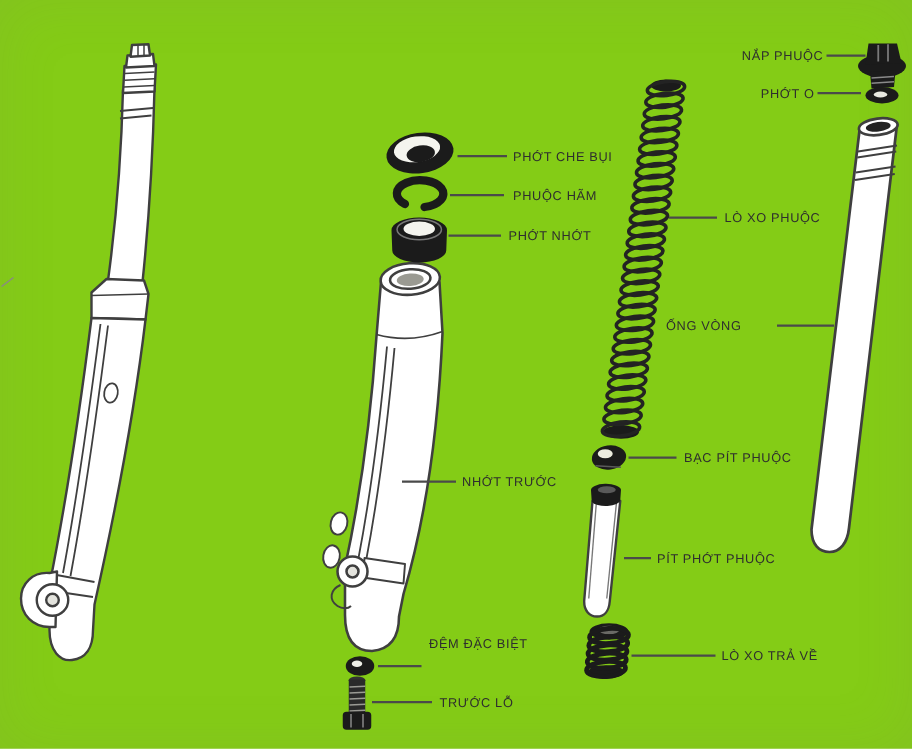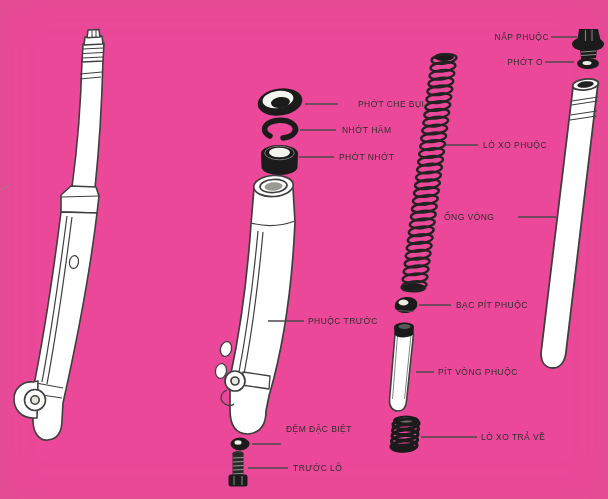--- a/index.html
+++ b/index.html
@@ -1,19 +1,19 @@
 <!DOCTYPE html>
 <html><head>
 <meta charset="utf-8">
 <style>
   html,body{margin:0;padding:0;}
   .canvas{
     position:relative;
     width:608px;height:499px;
-    background:#ec4899;
+    background:#84cc16;
     overflow:hidden;
     box-shadow:inset 0 0 40px rgba(120,120,110,.12);
     font-family:"Liberation Sans",sans-serif;
   }
   svg.fig{position:absolute;left:0;top:0;}
   .lbl{
     position:absolute;
     font:8.5px/9px "Liberation Sans",sans-serif;
     letter-spacing:.45px;
     color:#2e2e2e;
@@ -212,25 +212,25 @@
     <path d="M268,321 L304,321"></path>
     <path d="M416,372 L434,372"></path>
     <path d="M421,437 L477,437"></path>
     <path d="M252,444 L281,444"></path>
     <path d="M248,468 L288,468"></path>
   </g>
 </svg>
 
 <div class="lbl ra" style="left:549px;top:32.5px">NẮP PHUỘC</div>
 <div class="lbl ra" style="left:543px;top:57.5px">PHỚT O</div>
-<div class="lbl" style="left:358px;top:99.5px">PHỚT CHE BỤI</div>
-<div class="lbl" style="left:342px;top:125.5px">NHỚT HÃM</div>
+<div class="lbl" style="left:342px;top:99.5px">PHỚT CHE BỤI</div>
+<div class="lbl" style="left:342px;top:125.5px">PHUỘC HÃM</div>
 <div class="lbl" style="left:339px;top:152.5px">PHỚT NHỚT</div>
 <div class="lbl" style="left:483px;top:140.5px">LÒ XO PHUỘC</div>
 <div class="lbl" style="left:444px;top:212.5px">ỐNG VÒNG</div>
 <div class="lbl" style="left:456px;top:300.5px">BẠC PÍT PHUỘC</div>
-<div class="lbl" style="left:308px;top:316.5px">PHUỘC TRƯỚC</div>
-<div class="lbl" style="left:438px;top:367.5px">PÍT VÒNG PHUỘC</div>
+<div class="lbl" style="left:308px;top:316.5px">NHỚT TRƯỚC</div>
+<div class="lbl" style="left:438px;top:367.5px">PÍT PHỚT PHUỘC</div>
 <div class="lbl" style="left:481px;top:432.5px">LÒ XO TRẢ VỀ</div>
 <div class="lbl" style="left:286px;top:425px">ĐỆM ĐẶC BIỆT</div>
 <div class="lbl" style="left:293px;top:463.5px">TRƯỚC LỖ</div>
 
 </div>
 
 </body></html>

